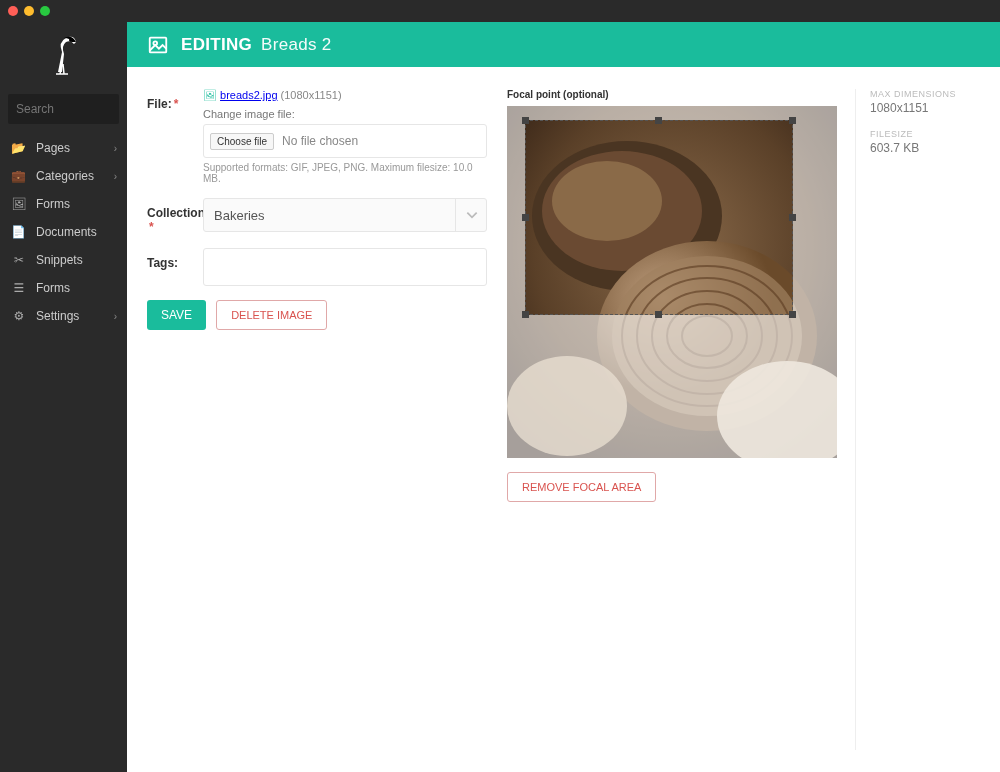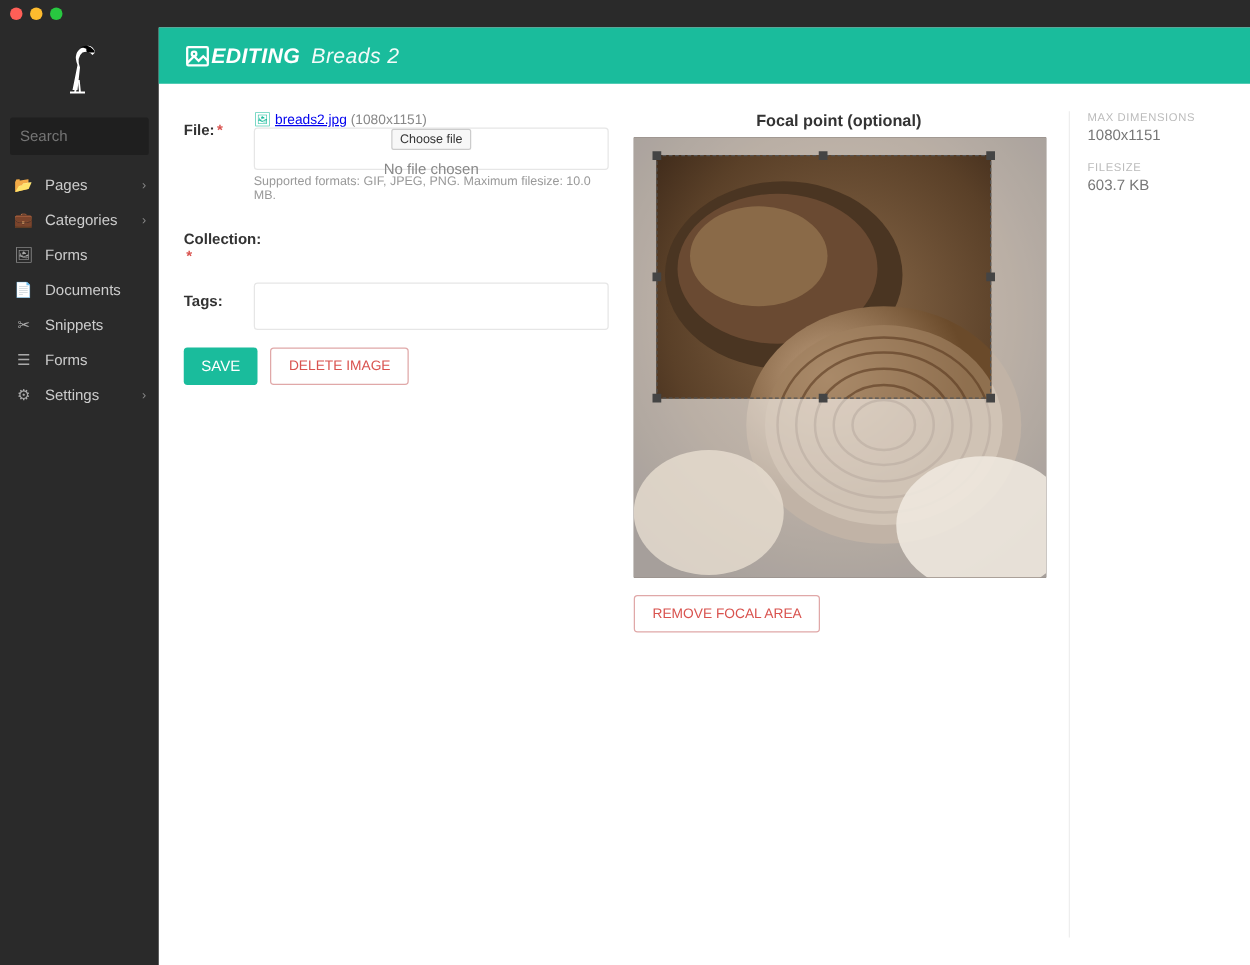--- a/index.html
+++ b/index.html
@@ -20,21 +20,21 @@
 .searchbox { margin: 6px 8px 10px; background: #1f1f1f; height: 30px; display: flex; align-items: center; border-radius: 2px; }
 .searchbox input { flex: 1; background: transparent; border: none; color: #999; font-size: 12px; padding: 0 8px; outline: none; }
 .searchbox .icon { width: 24px; text-align: center; color: #ccc; }
 .menu { list-style: none; }
 .menu li { display: flex; align-items: center; height: 28px; padding: 0 10px; font-size: 12px; color: #ccc; cursor: pointer; }
 .menu .mi-icon { width: 18px; display: inline-flex; justify-content: center; margin-right: 8px; color: #aaa; font-size: 12px; }
 .menu .mi-label { flex: 1; }
 .menu .chev { color: #888; font-size: 10px; }
 
 .main { flex: 1; background: #fff; display: flex; flex-direction: column; min-width: 0; }
-.header { background: #1abc9c; color: #fff; height: 45px; display: flex; align-items: center; padding: 0 20px; gap: 0; font-style: italic; }
+.header { background: #1abc9c; color: #fff; height: 45px; display: flex; align-items: center; padding: 0 20px; gap: 12px; }
 .header .hicon { display: inline-flex; }
 .header h1 { font-size: 17px; font-weight: 700; letter-spacing: 0.3px; }
 .header h1 .sub { font-weight: 400; opacity: 0.95; margin-left: 4px; }
 
 .content { flex: 1; padding: 22px 20px; display: flex; gap: 20px; overflow: auto; }
 .form-col { width: 340px; }
 .focal-col { flex: 1; min-width: 0; }
 .meta-col { width: 125px; border-left: 1px solid #eee; padding-left: 14px; font-size: 11px; }
 
 .field { display: flex; margin-bottom: 14px; }
@@ -42,30 +42,30 @@
 .field .req { color: #d9534f; margin-left: 2px; }
 .field .ctrl { flex: 1; }
 
 .textin, .selectin { width: 100%; height: 34px; border: 1px solid #e6e6e6; background: #fafafa; border-radius: 3px; padding: 0 10px; font-size: 13px; color: #555; }
 .selectwrap { position: relative; }
 .selectwrap .chevd { position: absolute; right: 0; top: 0; width: 32px; height: 34px; border-left: 1px solid #e6e6e6; display: flex; align-items: center; justify-content: center; color: #bbb; pointer-events: none; }
 .tagin { width: 100%; height: 38px; border: 1px solid #e6e6e6; border-radius: 3px; background: #fff; }
 .filelink { font-size: 11px; color: #1abc9c; }
 .filelink .dims { color: #888; }
 .changelbl { font-size: 11px; color: #777; margin: 6px 0 4px; }
-.filepicker { display: flex; align-items: center; gap: 8px; width: 100%; height: 34px; border: 1px solid #e6e6e6; border-radius: 3px; background: #fff; padding: 0 6px; flex-direction: column; }
+.filepicker { display: flex; align-items: center; gap: 8px; width: 100%; height: 34px; border: 1px solid #e6e6e6; border-radius: 3px; background: #fff; padding: 0 6px; }
 .filepicker .btn { font-size: 10px; border: 1px solid #ccc; background: #f7f7f7; padding: 2px 6px; border-radius: 2px; cursor: pointer; }
 .filepicker .nofile { font-size: 12px; color: #888; }
 .support { font-size: 10px; color: #999; margin-top: 4px; }
 
 .actions { display: flex; gap: 10px; margin-top: 4px; }
 .btn-save { background: #1abc9c; color: #fff; border: none; border-radius: 3px; padding: 8px 14px; font-size: 12px; cursor: pointer; }
 .btn-outline { background: #fff; color: #d9534f; border: 1px solid #e0a8a8; border-radius: 3px; padding: 8px 14px; font-size: 11px; cursor: pointer; }
 
-.focal-col h3 { font-size: 13px; font-weight: 700; margin-bottom: 6px; text-align: center; }
+.focal-col h3 { font-size: 10px; font-weight: 700; margin-bottom: 6px; }
 .focal-col p { font-size: 11px; color: #777; margin-bottom: 10px; line-height: 1.4; }
 .preview { position: relative; width: 330px; height: 352px; background: #3a2a1e; overflow: hidden; }
 .preview .img { position: absolute; inset: 0; }
 .overlay { position: absolute; inset: 0; background: rgba(255,255,255,0.55); }
 .focal-box { position: absolute; left: 18px; top: 14px; width: 268px; height: 195px; border: 1px dashed #555; background: transparent; box-shadow: 0 0 0 9999px rgba(255,255,255,0); }
 .focal-box::before { content: ""; position: absolute; inset: 0; background: rgba(0,0,0,0); }
 .handle { position: absolute; width: 7px; height: 7px; background: #444; }
 .h-nw { left: -4px; top: -4px; } .h-n { left: 50%; top: -4px; margin-left: -4px; } .h-ne { right: -4px; top: -4px; }
 .h-w { left: -4px; top: 50%; margin-top: -4px; } .h-e { right: -4px; top: 50%; margin-top: -4px; }
 .h-sw { left: -4px; bottom: -4px; } .h-s { left: 50%; bottom: -4px; margin-left: -4px; } .h-se { right: -4px; bottom: -4px; }
@@ -158,30 +158,41 @@
 
 
           <div class="field">
             <div class="lbl"><span>File:</span><span class="req">*</span></div>
             <div class="ctrl">
               <div class="filelink">
                 <span style="color:#1abc9c;">🖼</span>
                 <a href="#">breads2.jpg</a>
                 <span class="dims">(1080x1151)</span>
               </div>
+              <div class="changelbl">Change image file:</div>
               <div class="filepicker">
                 <span class="btn">Choose file</span>
                 <span class="nofile">No file chosen</span>
               </div>
               <div class="support">Supported formats: GIF, JPEG, PNG. Maximum filesize: 10.0 MB.</div>
             </div>
           </div>
 
           <div class="field">
             <div class="lbl"><span>Collection:</span><br><span class="req">*</span></div>
+            <div class="ctrl">
+              <div class="selectwrap">
+                <input class="selectin" readonly="" value="Bakeries" style="">
+                <span class="chevd">
+                  <svg width="14" height="14" viewBox="0 0 12 12">
+                      <path d="M2 4 L6 8 L10 4" stroke="#bbb" stroke-width="1.5" fill="none"></path>
+                    </svg>
+                </span>
+              </div>
+            </div>
           </div>
 
           <div class="field">
             <div class="lbl">Tags:</div>
             <div class="ctrl">
                 <div class="tagin"></div>
               </div>
           </div>
 
           <div class="actions">

